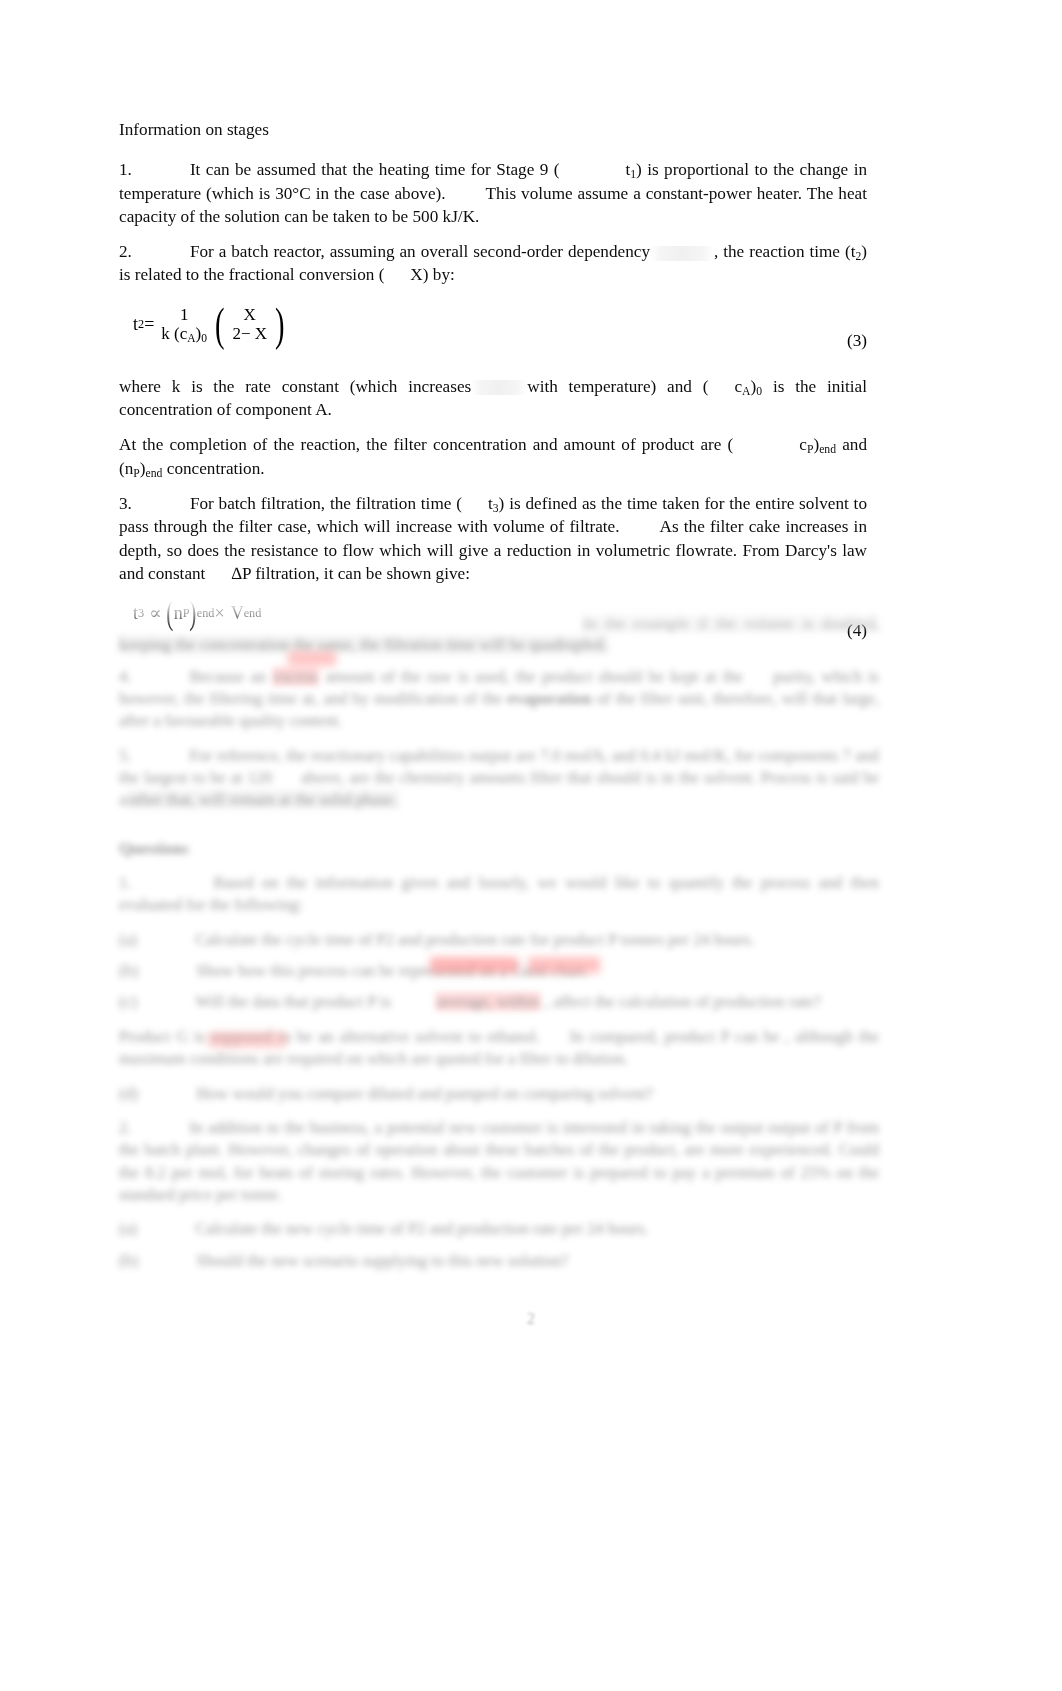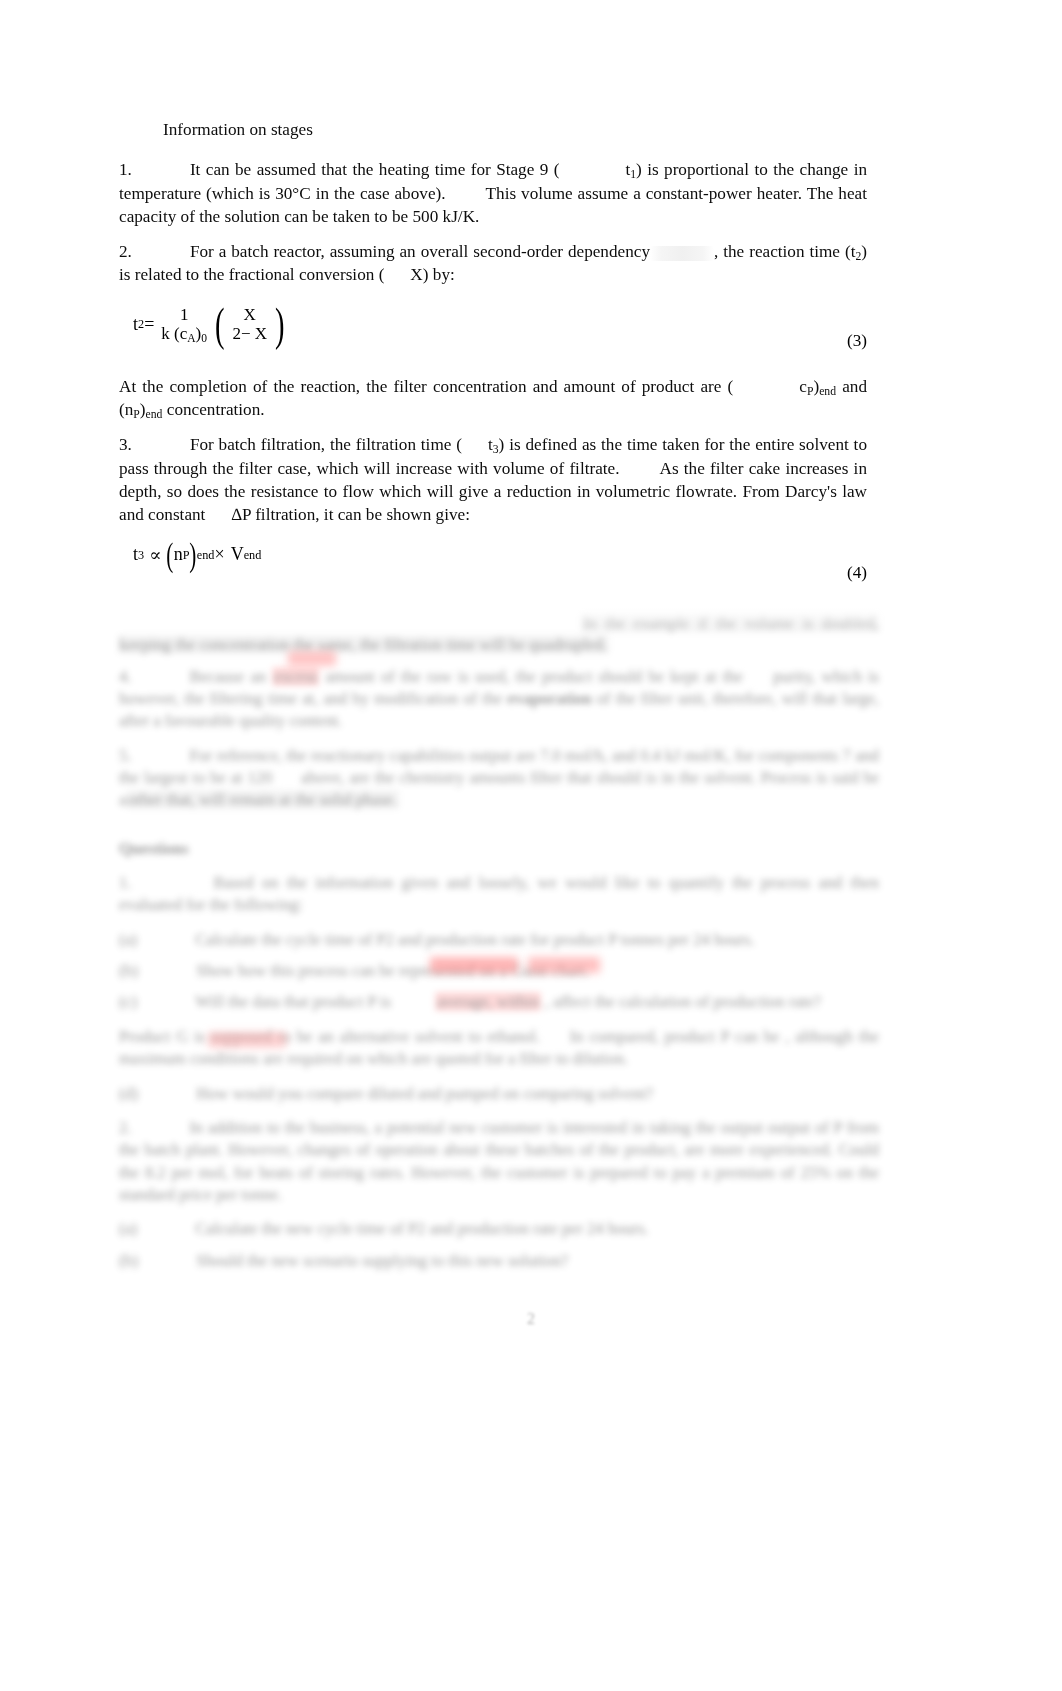--- a/index.html
+++ b/index.html
@@ -28,21 +28,20 @@
   
   .para {
     font-size: 17.2px;
     line-height: 1.355;
     text-align: justify;
     margin: 0 0 12px 0;
     color: #0d0d0d;
   }
   .para.heading {
     margin-bottom: 17px;
-    margin-left: 44px;
   }
   .tab {
     display: inline-block;
     width: 58px;
   }
   .gap-sm { display: inline-block; width: 26px; }
   .gap-md { display: inline-block; width: 40px; }
   .gap-lg { display: inline-block; width: 66px; }
 
   sub, sup {
@@ -200,20 +199,24 @@
           <span class="frac">
             <span class="num">X</span>
             <span class="den">2− X</span>
           </span>
           <span class="paren">)</span>
         </span>
       </div>
       <div class="eq-num" style="top:32px">(3)</div>
     </div>
 
+    <p class="para">
+      <span>where  k  is the rate constant (which increases</span><span class="smudge" style="width:56px"></span><span>with temperature) and (</span><span class="gap-sm"></span><span>c</span><sub>A</sub><span>)</span><sub>0</sub>
+      <span>is the initial concentration of component A.</span>
+    </p>
 
     <p class="para">
       <span>At the completion of the reaction, the filter concentration and amount of product are (</span><span class="gap-lg"></span><span>c</span><sub>P</sub><span>)</span><sub>end</sub>
       <span>and (</span><span>n</span><sub>P</sub><span>)</span><sub>end</sub>
       <span>concentration.</span>
     </p>
 
     <p class="para">
       <span>3.</span><span class="tab"></span><span>For batch filtration, the filtration time (</span><span class="gap-sm"></span><span>t</span><sub>3</sub><span>) is defined as the time taken for the entire solvent to pass through the filter case, which will increase with volume of filtrate.</span><span class="gap-md"></span><span>As the filter cake increases in depth, so does the resistance to flow which will give a reduction in volumetric flowrate.</span>
       <span>From Darcy's law and constant</span><span class="gap-sm"></span><span>∆</span><span>P  filtration, it can be shown give:</span>

